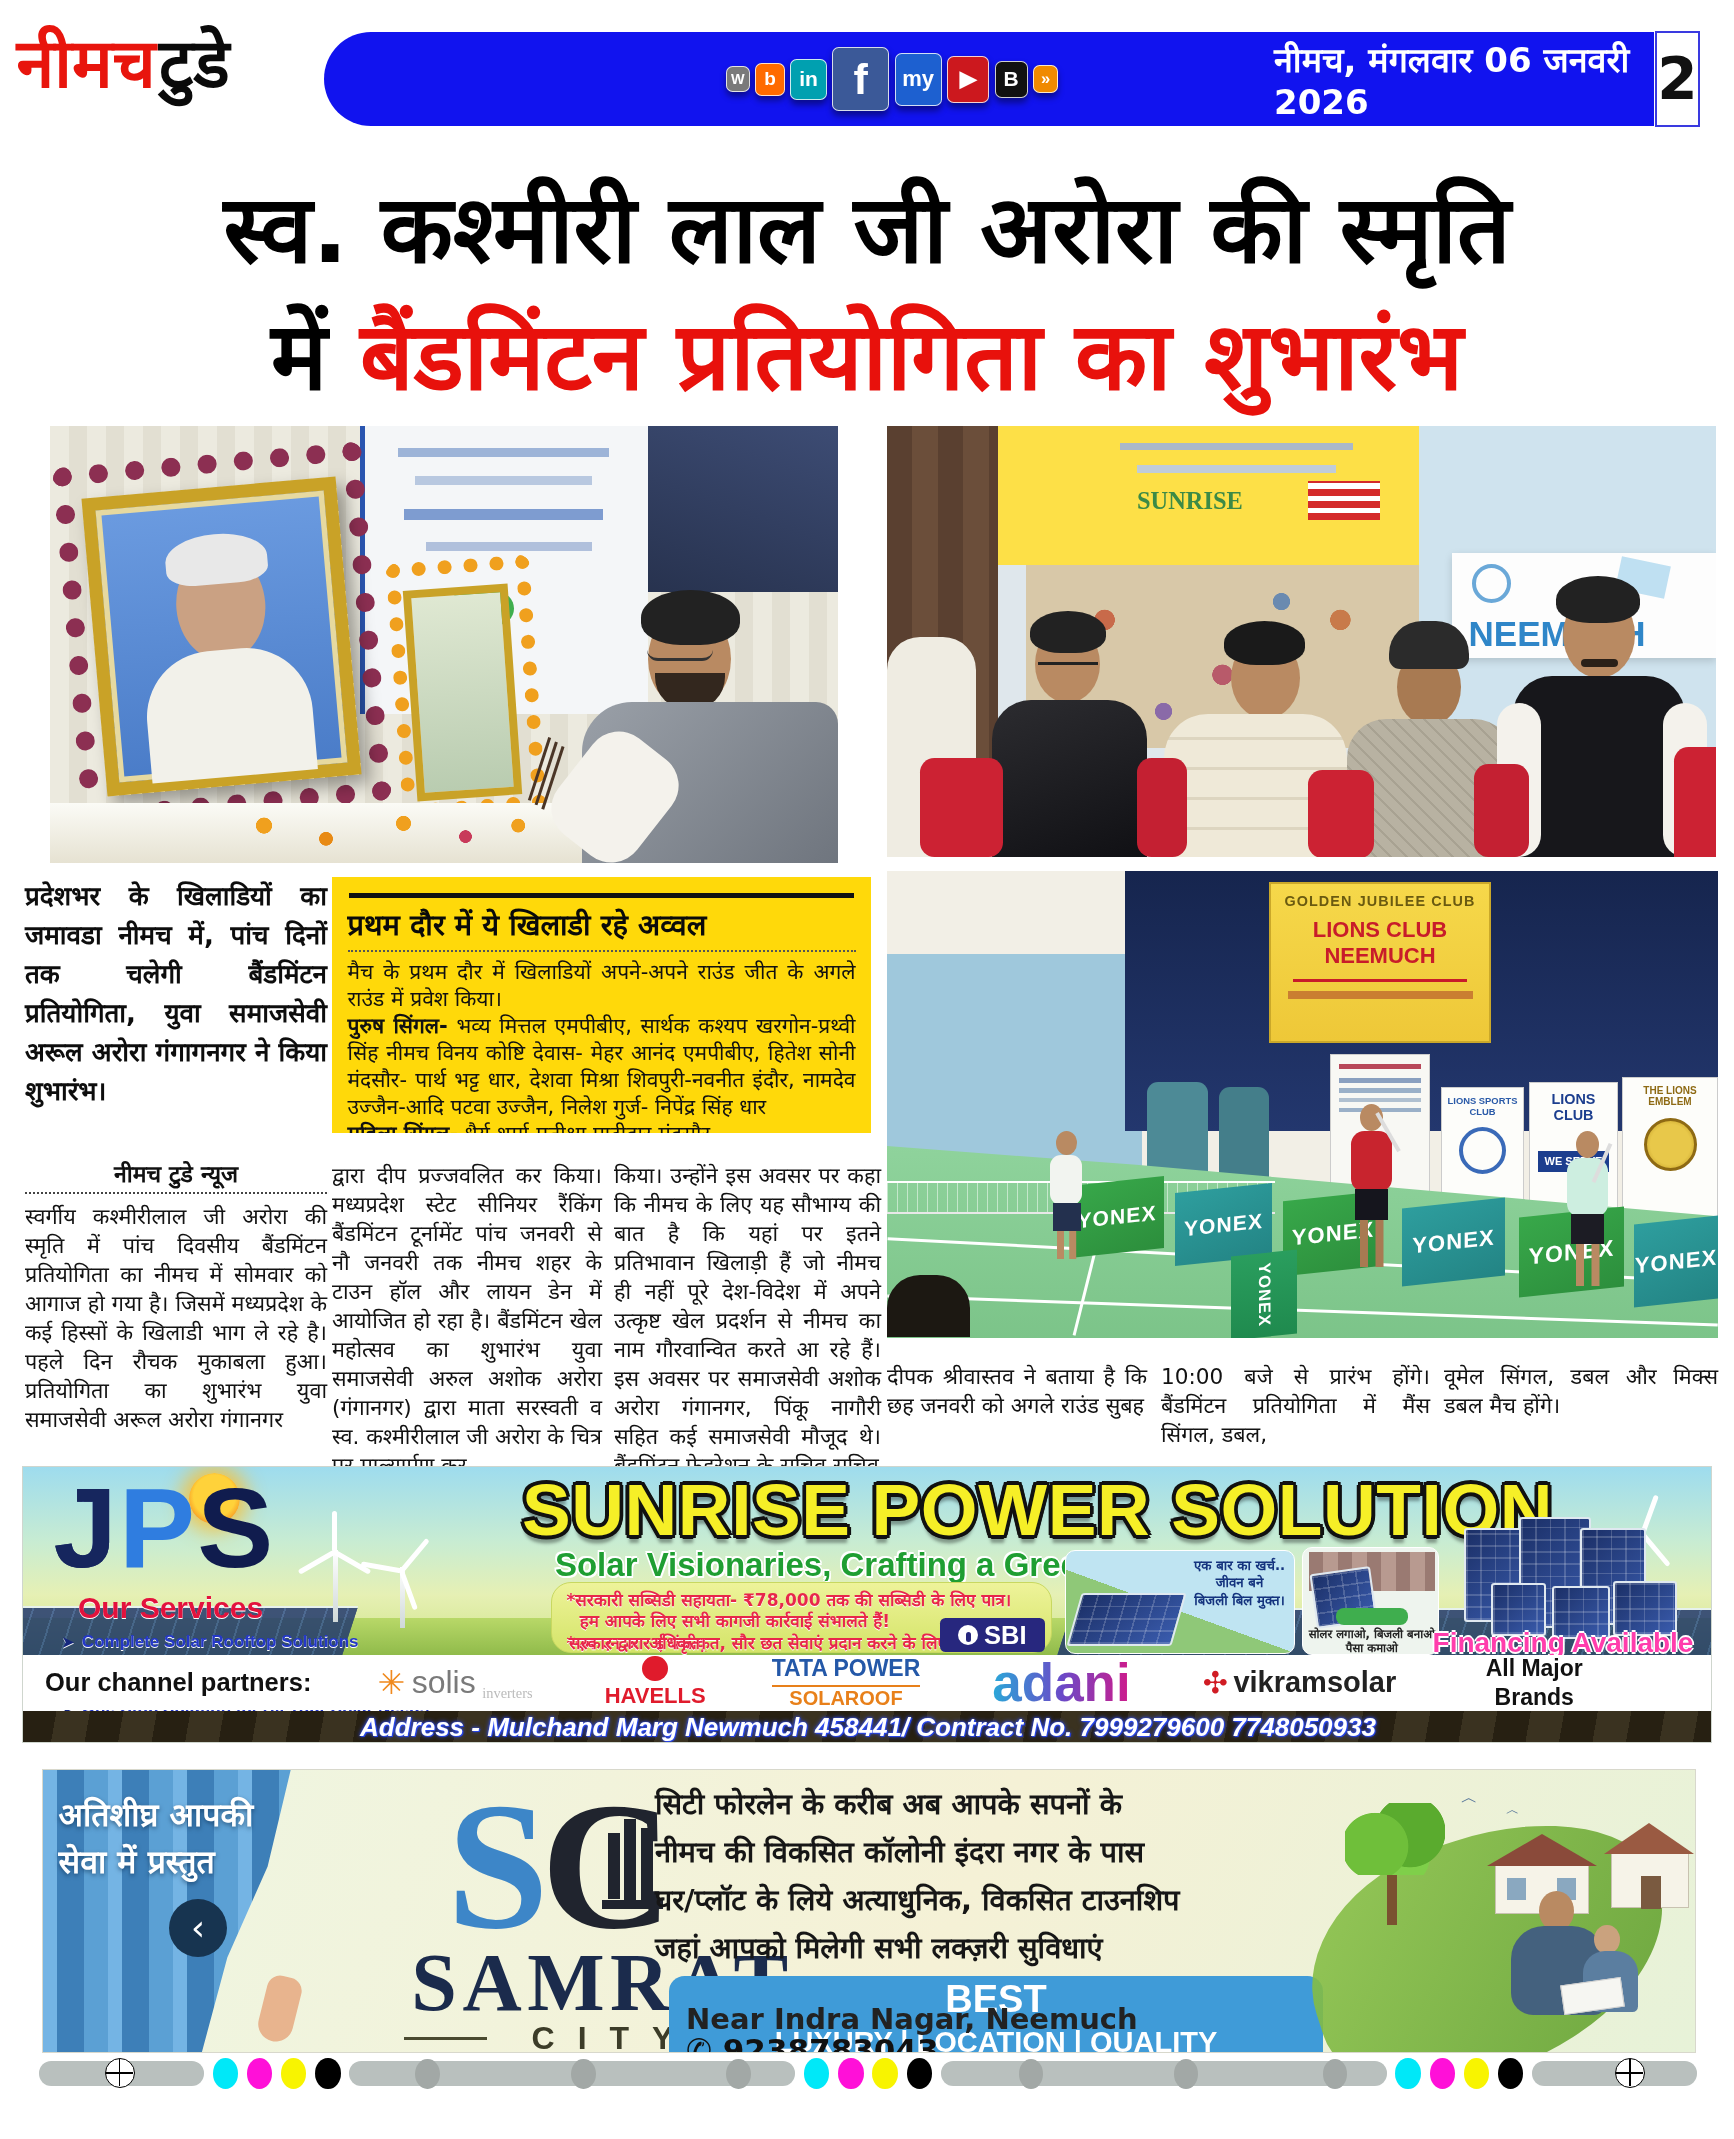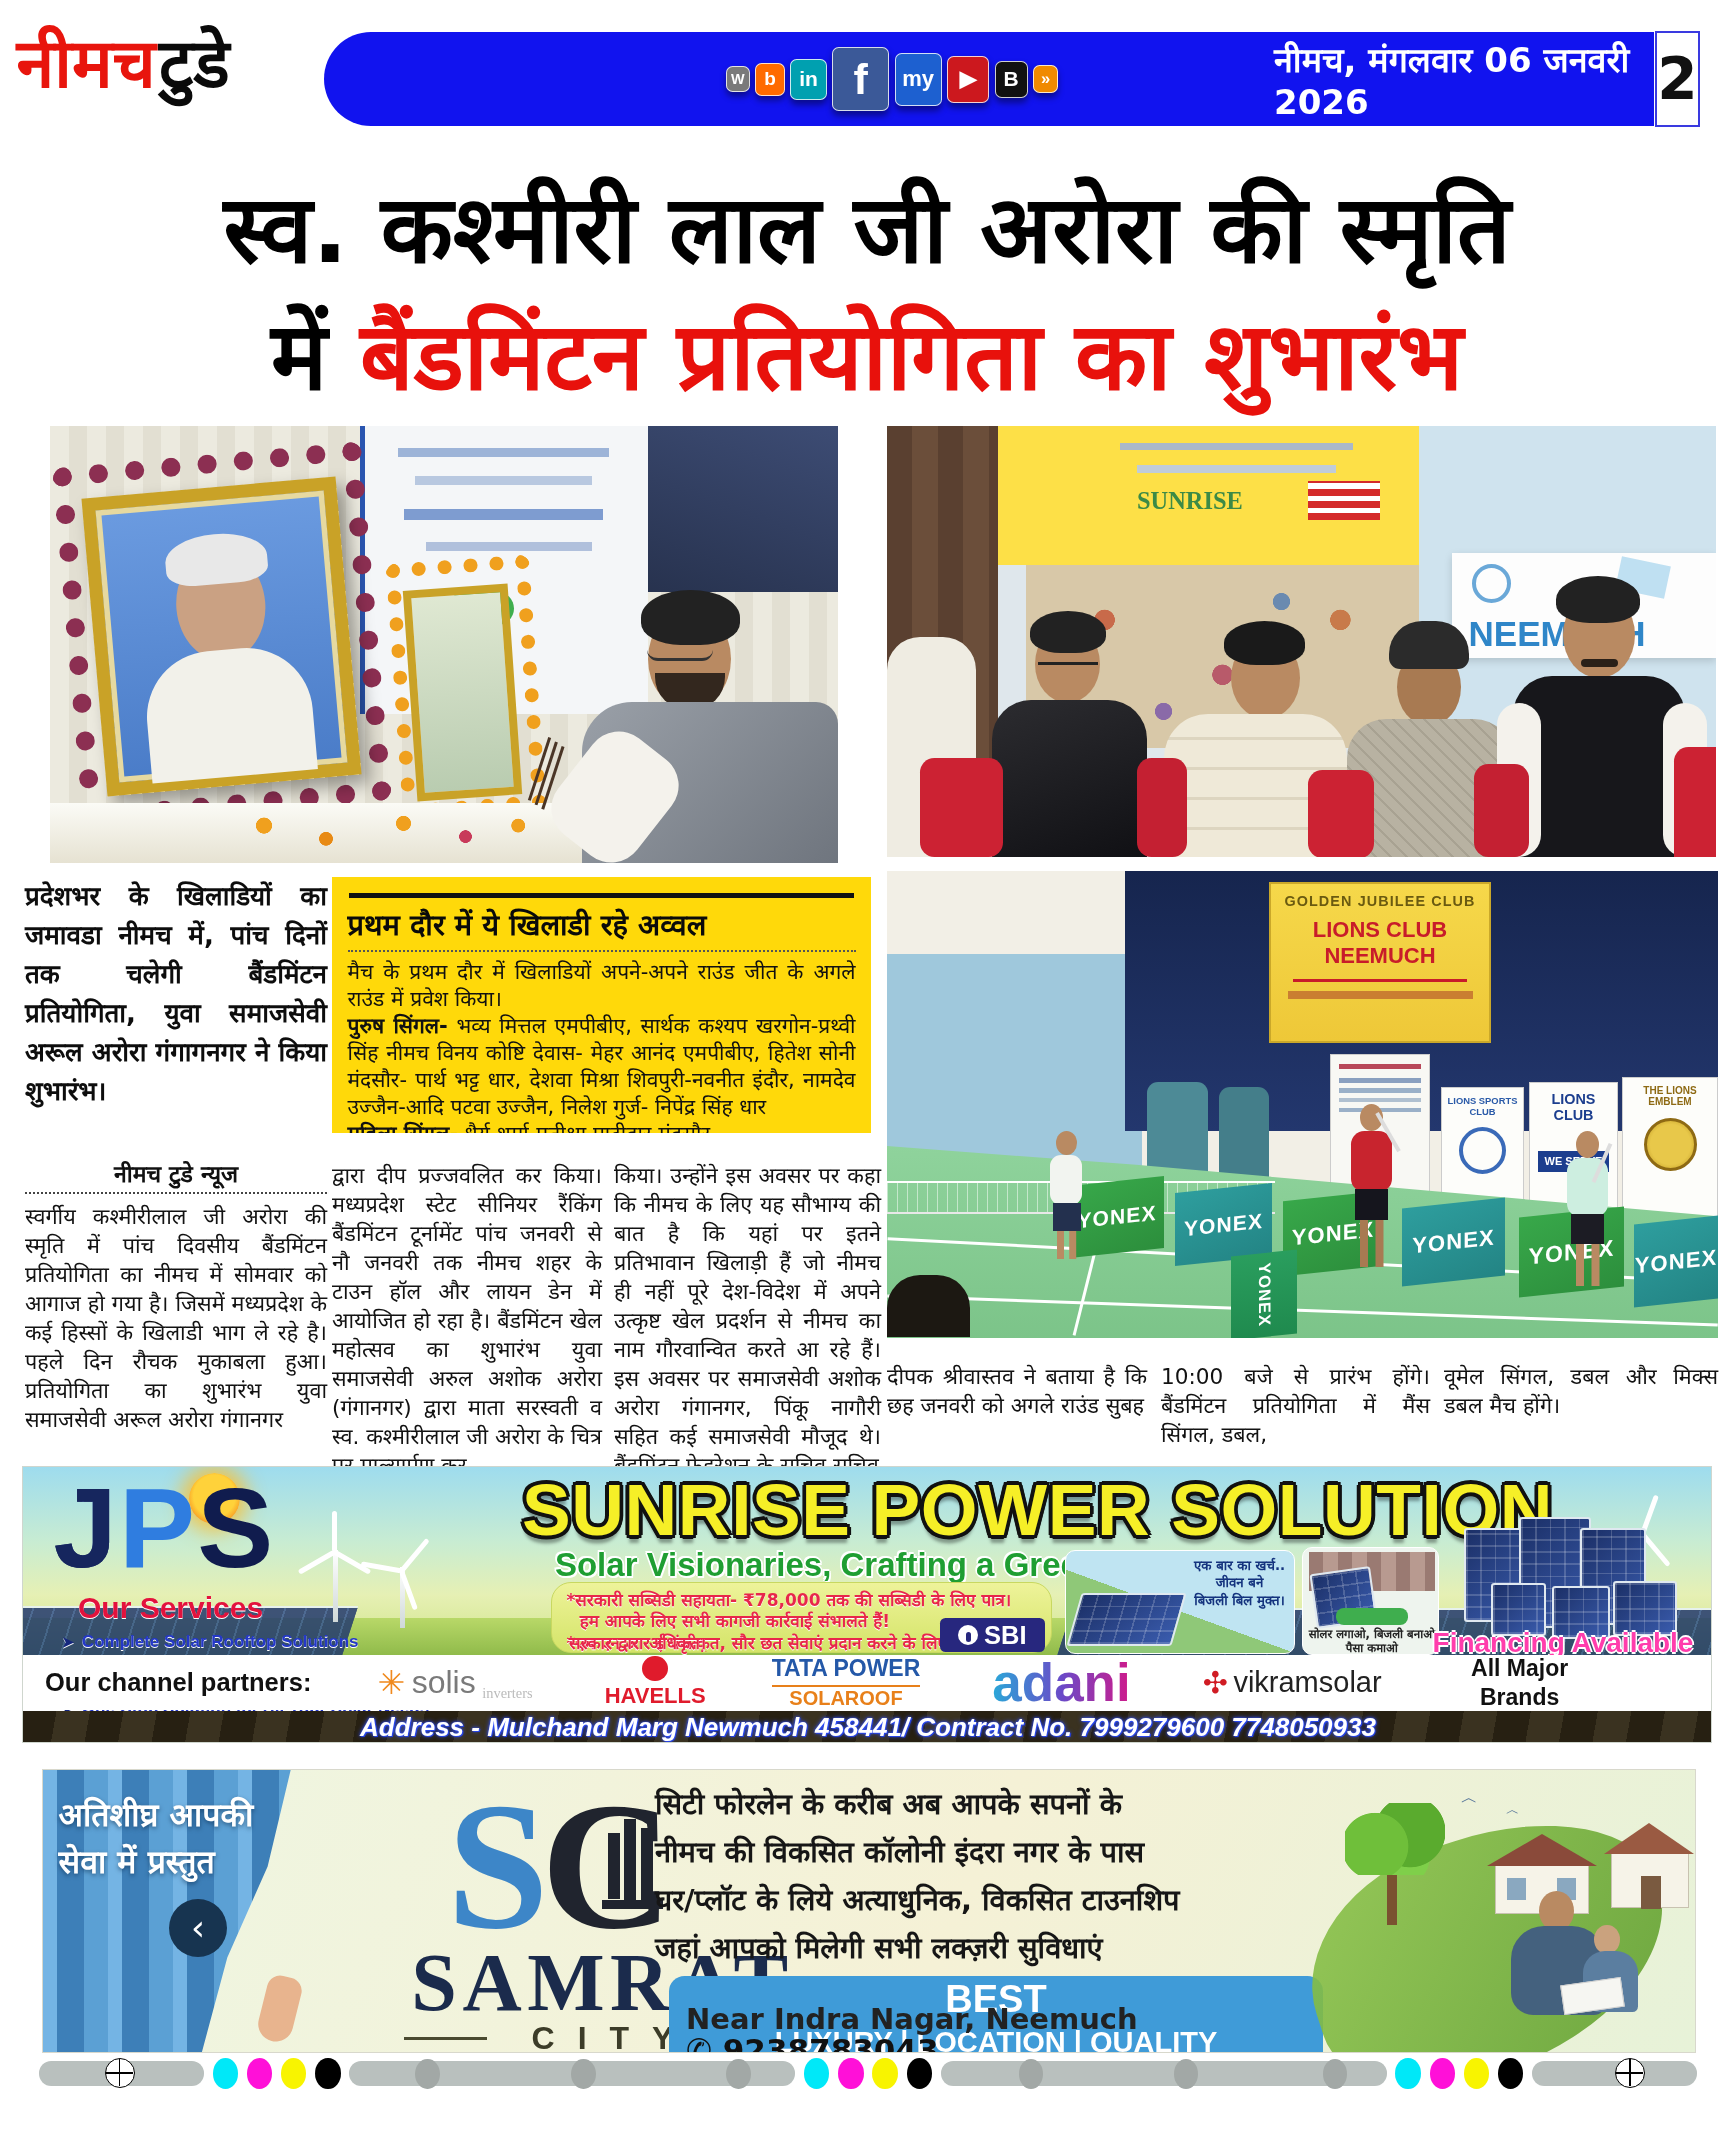--- a/index.html
+++ b/index.html
@@ -398,21 +398,21 @@
         <div style="width:25.5px;height:25.5px;border-radius:50%;background:#e01b2c;margin:0 auto 2.2px"></div>
         <div style="font-family:'Liberation Sans',sans-serif;font-weight:bold;font-size:22px;color:#e01b2c">HAVELLS</div>
       </div>
       <div style="margin-left:66px;text-align:center">
         <div style="font-family:'Liberation Sans',sans-serif;font-weight:bold;font-size:23px;color:#2458a8;border-bottom:2.8px solid #e8801a;padding-bottom:2.2px">TATA POWER</div>
         <div style="font-family:'Liberation Sans',sans-serif;font-weight:bold;font-size:20px;color:#e8801a">SOLAROOF</div>
       </div>
       <div style="margin-left:72px;font-family:'Liberation Sans',sans-serif;font-weight:bold;font-size:53px;background:linear-gradient(90deg,#2aa8d8,#6a4ac8,#d01a8a);-webkit-background-clip:text;background-clip:text;color:transparent">adani</div>
       <div style="margin-left:72px;display:flex;align-items:center;gap:5.5px">
         <span style="color:#d01c24;font-size:30px">✣</span>
-        <span style="font-family:'Liberation Sans',sans-serif;font-weight:normal;font-size:29px;color:#222">vikramsolar</span>
+        <span style="font-family:'Liberation Sans',sans-serif;font-weight:bold;font-size:29px;color:#222">vikramsolar</span>
       </div>
       <div style="margin-left:66px;width:144px;font-family:'Liberation Sans',sans-serif;font-weight:bold;font-size:23px;text-align:center;line-height:29px">All Major Brands</div>
     </div>
     <div class="abs jps-addr">
         <div>Address - Mulchand Marg Newmuch 458441/ Contract No. 7999279600 7748050933</div>
       </div>
   </section>
 
   <section class="abs samrat">
     <div class="abs curtain"></div>

